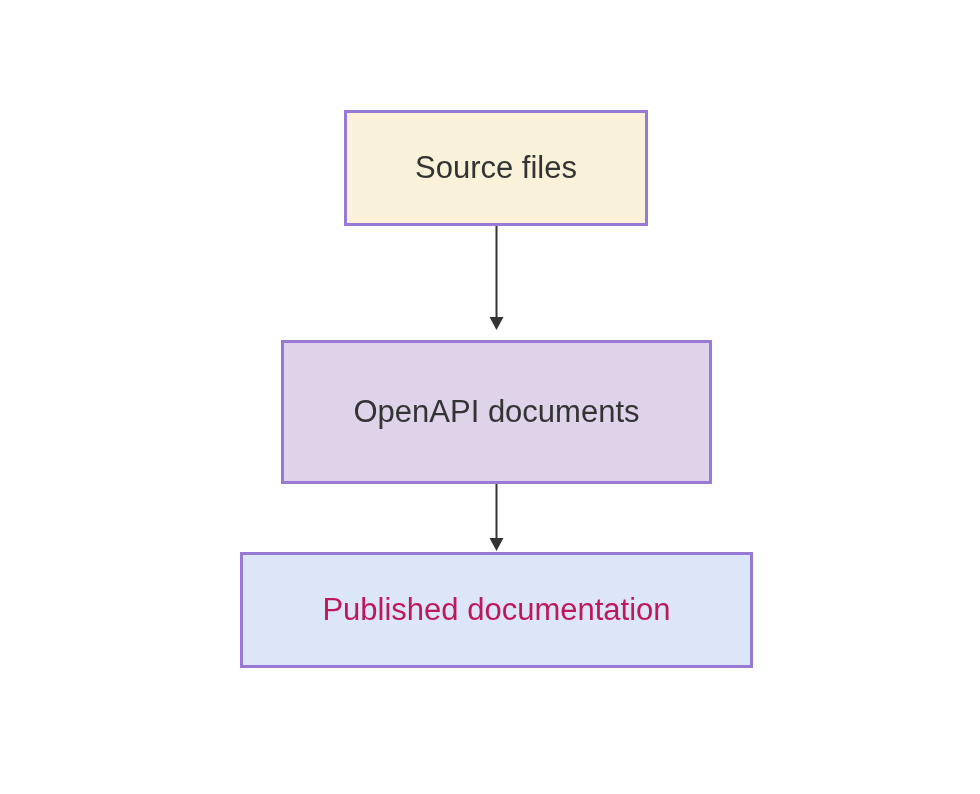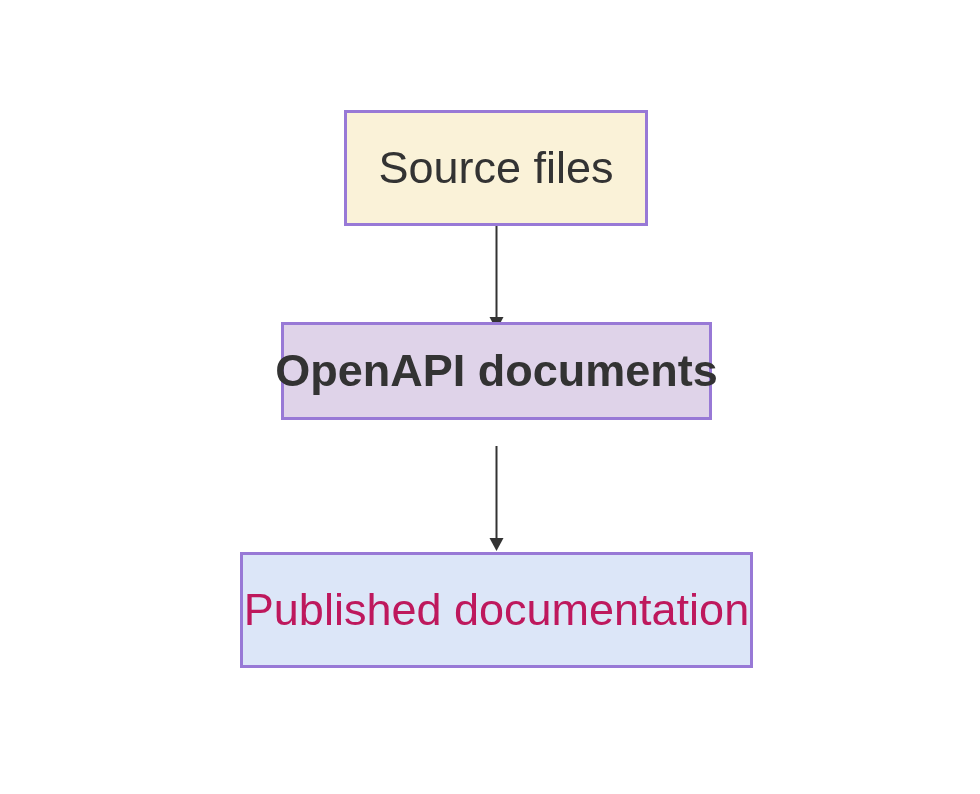--- a/index.html
+++ b/index.html
@@ -15,38 +15,37 @@
     overflow: hidden;
     font-family: "Liberation Sans", sans-serif;
   }
   .node {
     position: absolute;
     display: flex;
     align-items: center;
     justify-content: center;
     border: 3px solid #d946ef;
     box-sizing: border-box;
-    font-size: 45px;
+    font-size: 31px;
     font-weight: 400;
     color: #333333;
     letter-spacing: 0px;
     white-space: nowrap;
   }
   .node-source {
     left: 344px;
     top: 110px;
     width: 304px;
     height: 116px;
   }
   .node-openapi {
     left: 281px;
-    top: 322px;
+    top: 340px;
     width: 431px;
-    height: 98px;
-    font-weight: bold;
+    height: 144px;
   }
   .node-published {
     left: 240px;
     top: 552px;
     width: 513px;
     height: 116px;
   }
   .edges-layer {
     position: absolute;
     left: 0;

